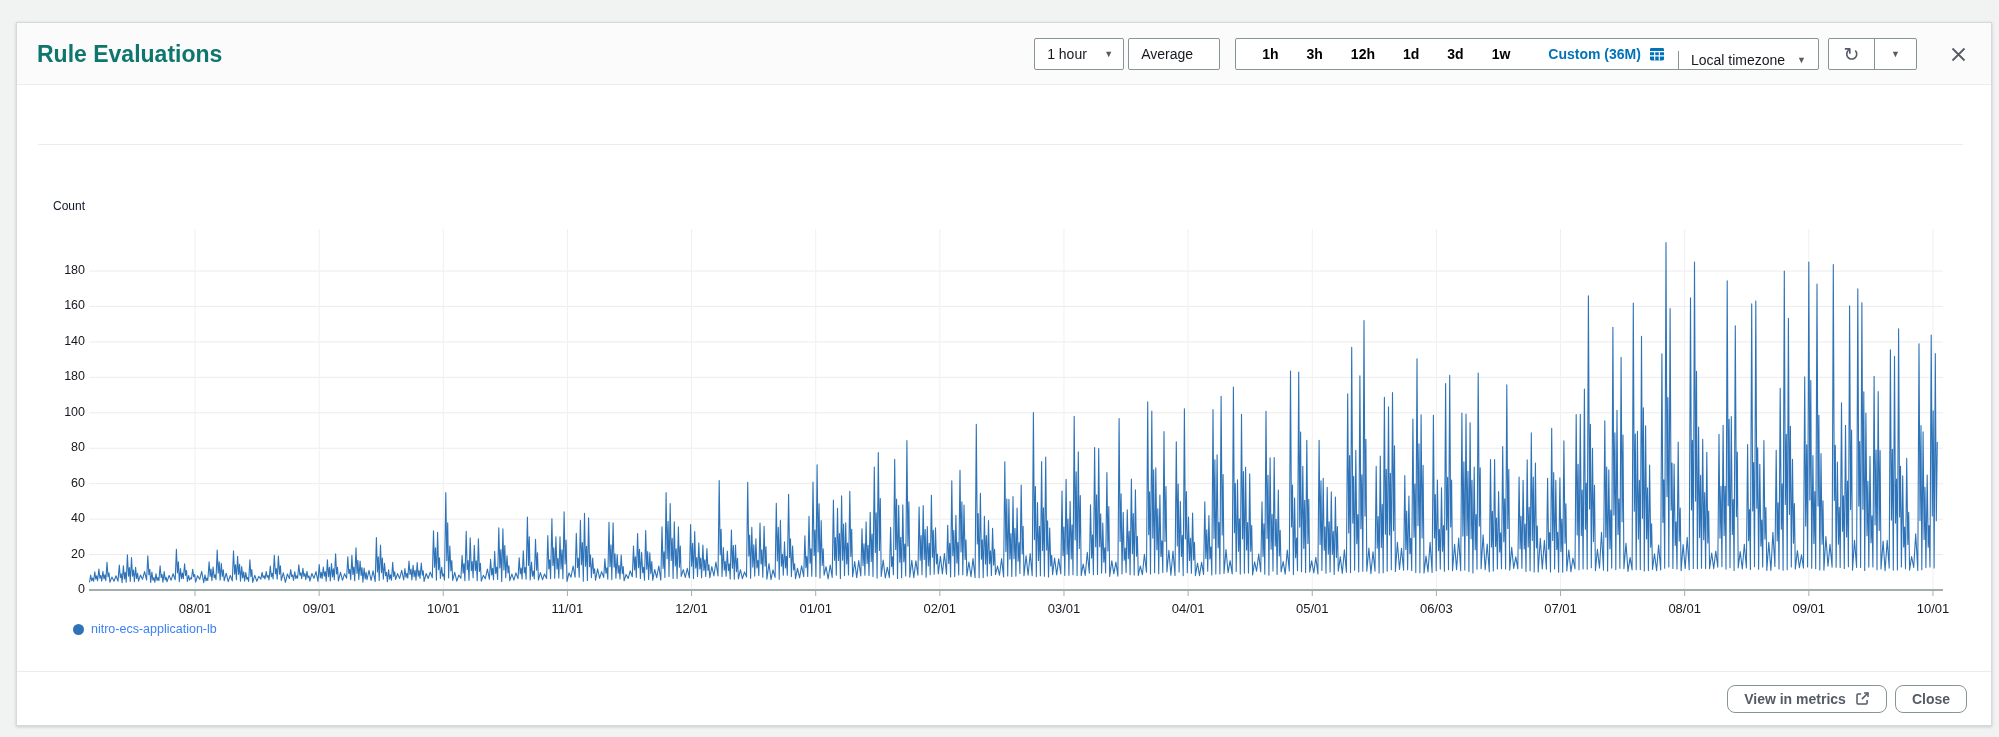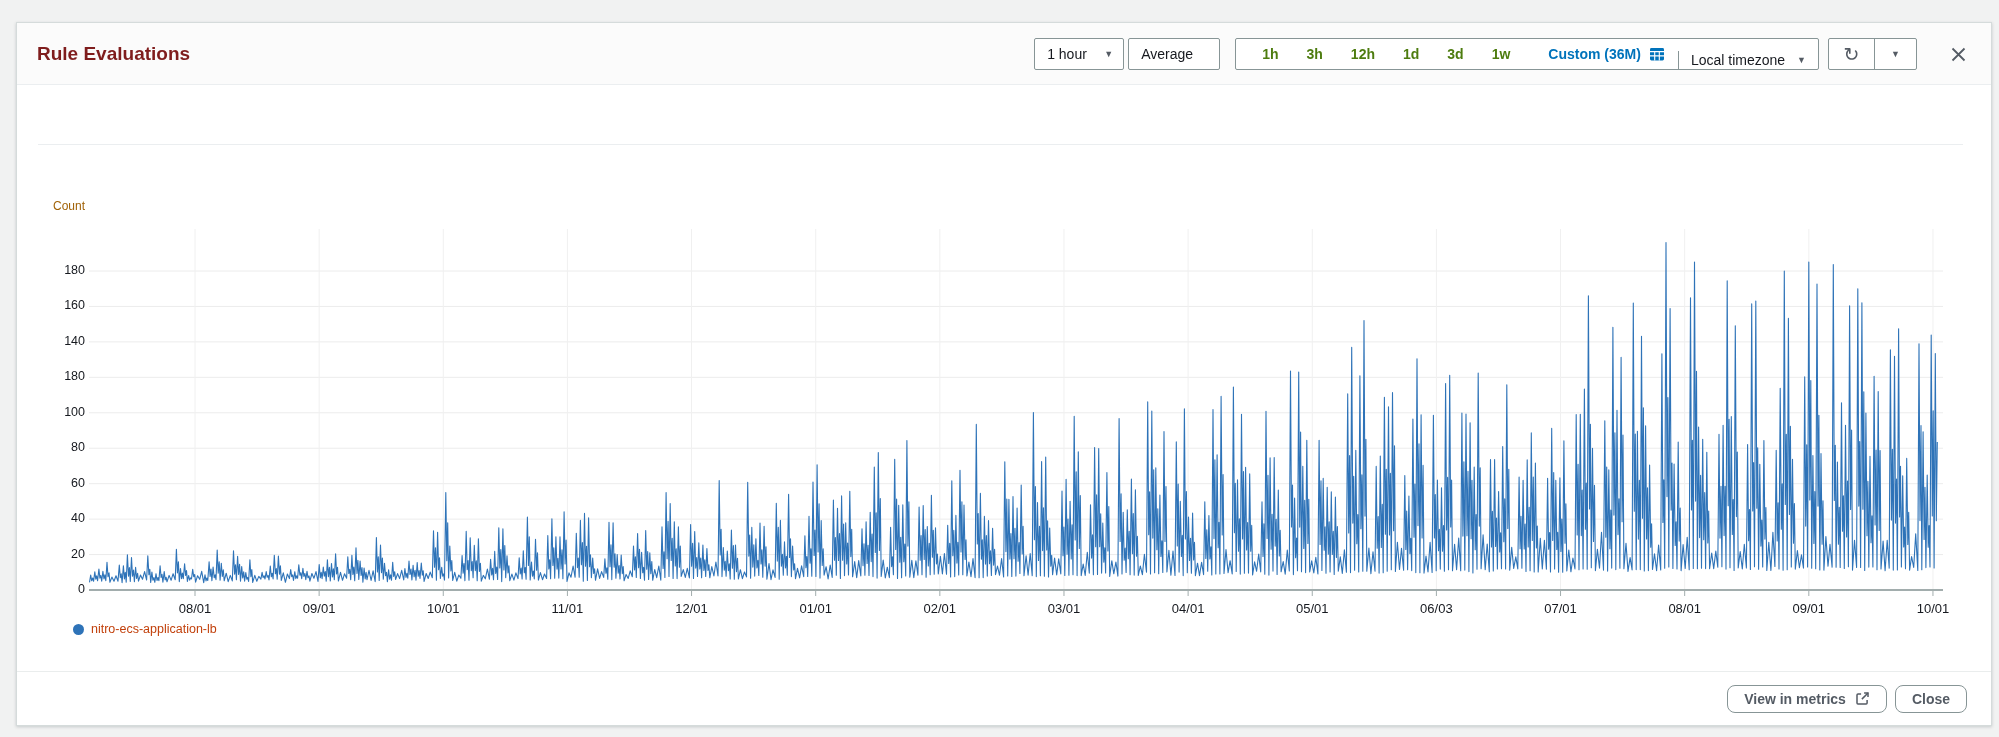--- a/index.html
+++ b/index.html
@@ -7,55 +7,55 @@
   body { font-family:"Liberation Sans","DejaVu Sans",sans-serif; color:#16191f; }
   #stage { position:relative; width:1999px; height:737px; background:#f1f2f2; overflow:hidden; }
 
   .card { position:absolute; left:16px; top:22px; width:1976px; height:704px;
           background:#fff; border:1px solid #d5dbdb; box-shadow:0 1px 3px rgba(0,28,36,.18); }
 
   
   .card-header { position:absolute; top:0; left:0; right:0; height:62px;
                  background:#fbfbfb; border-bottom:1px solid #ebeef0; }
   .page-title { position:absolute; left:20px; top:50%; transform:translateY(-50%);
-                font-size:19px; font-weight:bold; color:#7f1d1d; }
+                font-size:23px; font-weight:bold; color:#0f766e; }
   .controls { position:absolute; right:20px; top:15px; height:32px; display:flex; align-items:center;padding-left:46px; }
 
   .dd { height:32px; background:#fff; border:1px solid #879596; border-radius:2px;
         display:flex; align-items:center; justify-content:space-between; gap:12px;
         padding:0 10px 0 12px; font-size:14px; color:#16191f; cursor:pointer; white-space:nowrap; }
   .caret { font-size:9px; color:#545b64; line-height:1; }
 
   .strip { height:32px; margin-left:15px; border:1px solid #879596; border-radius:2px;
            background:#fff; display:flex; align-items:stretch; }
   .ranges { display:flex; align-items:center; gap:28px; padding:0 0 0 26px; }
-  .range-link { font-size:14px; font-weight:bold; color:#4d7c0f; cursor:pointer; white-space:nowrap; }
+  .range-link { font-size:14px; font-weight:bold; color:#000000; cursor:pointer; white-space:nowrap; }
   .custom-wrap { display:flex; align-items:center; gap:8px; margin-left:38px; padding-right:13px; }
   .custom-link { font-size:14px; font-weight:bold; color:var(--accent,#0073bb); cursor:pointer; white-space:nowrap; }
   .tz { display:flex; align-items:center; gap:12px; border-left:1px solid #879596;
         padding:0 12px; font-size:14px; color:#16191f; cursor:pointer; white-space:nowrap;margin-top:12px; }
 
   .split { height:32px; margin-left:9px; border:1px solid #879596; border-radius:2px;
            background:#fff; display:flex; align-items:stretch; }
   .split-cell { width:45px; display:flex; align-items:center; justify-content:center; cursor:pointer; }
   .split-cell + .split-cell { border-left:1px solid #879596; width:42px; }
   .refresh-glyph { font-size:19px; color:#545b64; line-height:1; }
 
   .x-btn { margin-left:28px; width:26px; height:26px; display:flex; align-items:center; justify-content:center; cursor:pointer; }
 
   
   .widget-topline { position:absolute; left:21px; top:121px; width:1925px; height:1px; background:#ebeef0; }
-  .ylabel-count { position:absolute; left:36px; top:176px; font-size:12px; color:#a16207; }
+  .ylabel-count { position:absolute; left:36px; top:176px; font-size:12px; color:#0f172a; }
   .ytick { position:absolute; left:18px; width:50px; text-align:right; font-size:12.5px; color:#16191f; }
   .xtick { position:absolute; width:60px; top:578px; text-align:center; font-size:13px; color:#16191f; }
   #plot { position:absolute; left:72px; top:148px; }
 
   .legend { position:absolute; left:56px; top:599px; display:flex; align-items:center; gap:7px; }
   .legend-swatch { width:11px; height:11px; border-radius:50%; }
-  .legend-label { font-size:12.5px; color:#c2410c; }
+  .legend-label { font-size:12.5px; color:#3b82f6; }
 
   
   .card-footer { position:absolute; left:0; right:0; bottom:0; height:54px;
                  border-top:1px solid #eaeded; display:flex; align-items:center;
                  justify-content:flex-end; gap:8px; padding-right:24px; background:#fff; }
   .btn { height:28px; padding:0 16px; background:#fff; border:1px solid #879596; border-radius:8px;
          font-size:14px; font-weight:bold; color:#545b64; display:flex; align-items:center; gap:9px;
          cursor:pointer; font-family:inherit; }
   .icon-svg { display:block; }
 </style>

